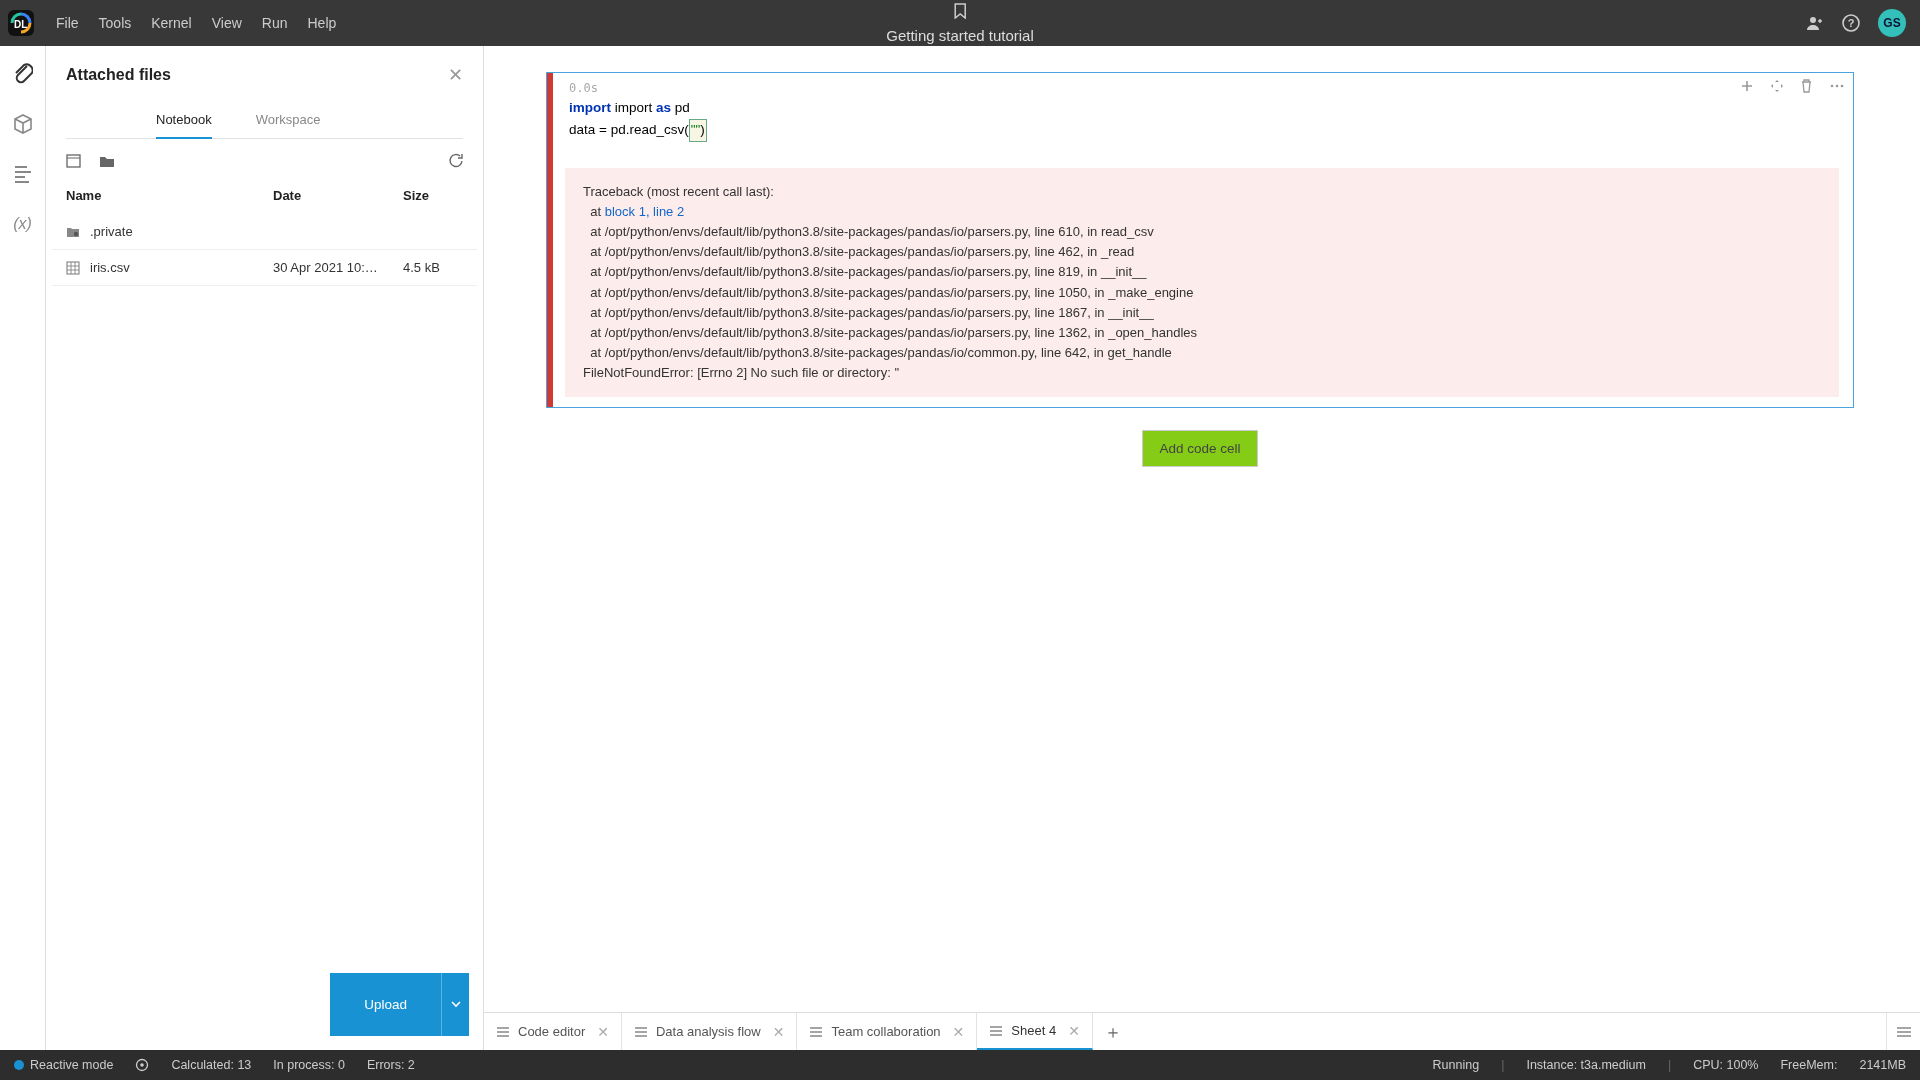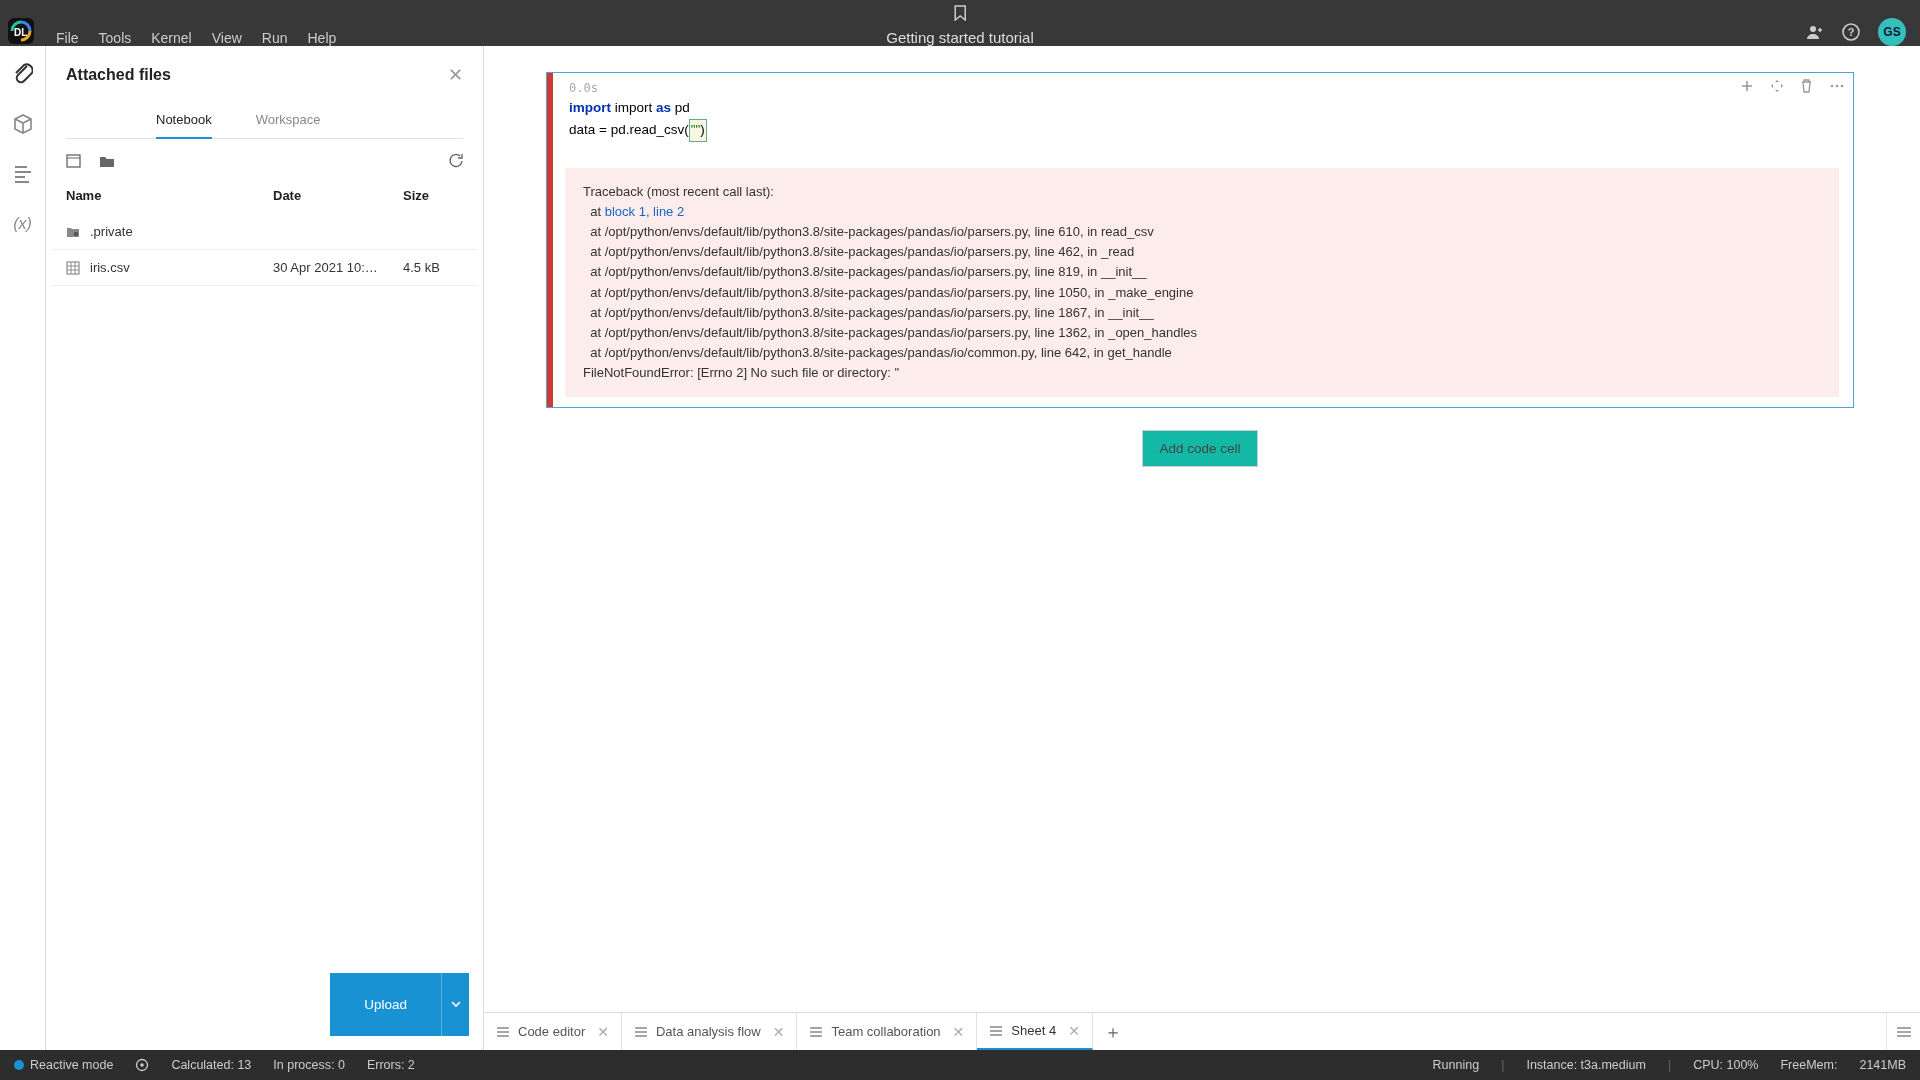--- a/index.html
+++ b/index.html
@@ -1,19 +1,19 @@
 <!DOCTYPE html>
 <html><head>
 <meta charset="utf-8">
 <style>
 * { box-sizing: border-box; margin: 0; padding: 0; font-family: -apple-system, BlinkMacSystemFont, "Segoe UI", Arial, sans-serif; }
 html, body { width: 1920px; height: 1080px; overflow: hidden; background: #fff; }
 
 
-.topbar { height: 46px; background: #383838; display: flex; align-items: flex-end; color: #ccc; font-size: 14px; }
+.topbar { height: 46px; background: #383838; display: flex; align-items: center; color: #ccc; font-size: 14px; }
 .topbar .logo { width: 30px; height: 30px; margin: 0 10px 0 6px; border-radius: 6px; position: relative; }
 .topbar .menu-item { padding: 0 10px; cursor: pointer; color: #ccc; }
 .topbar .center-title { position: absolute; left: 50%; transform: translateX(-50%); display: flex; align-items: center; gap: 8px; color: #ddd; font-size: 15px; flex-direction: column; }
 .topbar .right { margin-left: auto; display: flex; align-items: center; gap: 18px; padding-right: 14px; }
 .topbar .avatar { width: 28px; height: 28px; border-radius: 50%; background: #33c0ba; display: flex; align-items: center; justify-content: center; color: #113; font-size: 12px; font-weight: 600; }
 .topbar .icon-btn svg { fill: #ccc; }
 
 
 .body-area { display: flex; height: 1004px; }
 .tool-strip { width: 46px; background: #fff; border-right: 1px solid #ddd; display: flex; flex-direction: column; align-items: center; padding-top: 16px; gap: 26px; }
@@ -62,21 +62,21 @@
 .str { color: #067d17; }
 .cell .code-cursor-bg { background: #f7f5e3; display: inline-block; border:1px solid #6a8; padding:0 1px; }
 
 .output-block { background: #fdecec; margin: 14px 14px 10px 18px; padding: 14px 18px; font-family: "Menlo","Consolas",monospace; font-size: 13px; line-height: 1.55; color: #333; white-space: pre; overflow-x: auto; }
 .output-block .ln-link { color: #1367c9; }
 
 .cell-toolbar { position: absolute; top: 6px; right: 8px; display: flex; gap: 16px; color: #888; }
 .cell-toolbar .tb { cursor: pointer; }
 
 .add-cell-row { display: flex; justify-content: center; margin-top: 22px; }
-.add-cell-btn { border: 1px solid #ccc; background: #14b8a6; color: #444; font-size: 13.5px; padding: 10px 16px; cursor: pointer; }
+.add-cell-btn { border: 1px solid #ccc; background: #84cc16; color: #444; font-size: 13.5px; padding: 10px 16px; cursor: pointer; }
 
 
 .bottom-tabs { height: 38px; background: #fff; display: flex; align-items: stretch; border-top: 1px solid #ddd; }
 .bottom-tabs .btab { display: flex; align-items: center; gap: 8px; padding: 0 12px; font-size: 13px; color: #555; border-right: 1px solid #e3e3e3; cursor: pointer; position: relative; }
 .bottom-tabs .btab.active { border-bottom: 2px solid #1992d4; color: #333; }
 .bottom-tabs .btab .tab-close { color: #aaa; font-size: 14px; margin-left: 4px; }
 .bottom-tabs .btab .tab-icon { color: #777; }
 .bottom-tabs .add-tab { width: 40px; display: flex; align-items: center; justify-content: center; cursor: pointer; color: #666; font-size: 18px; }
 .bottom-tabs .right-handle { margin-left: auto; width: 34px; display: flex; align-items: center; justify-content: center; color: #888; border-left: 1px solid #e3e3e3; }
 

